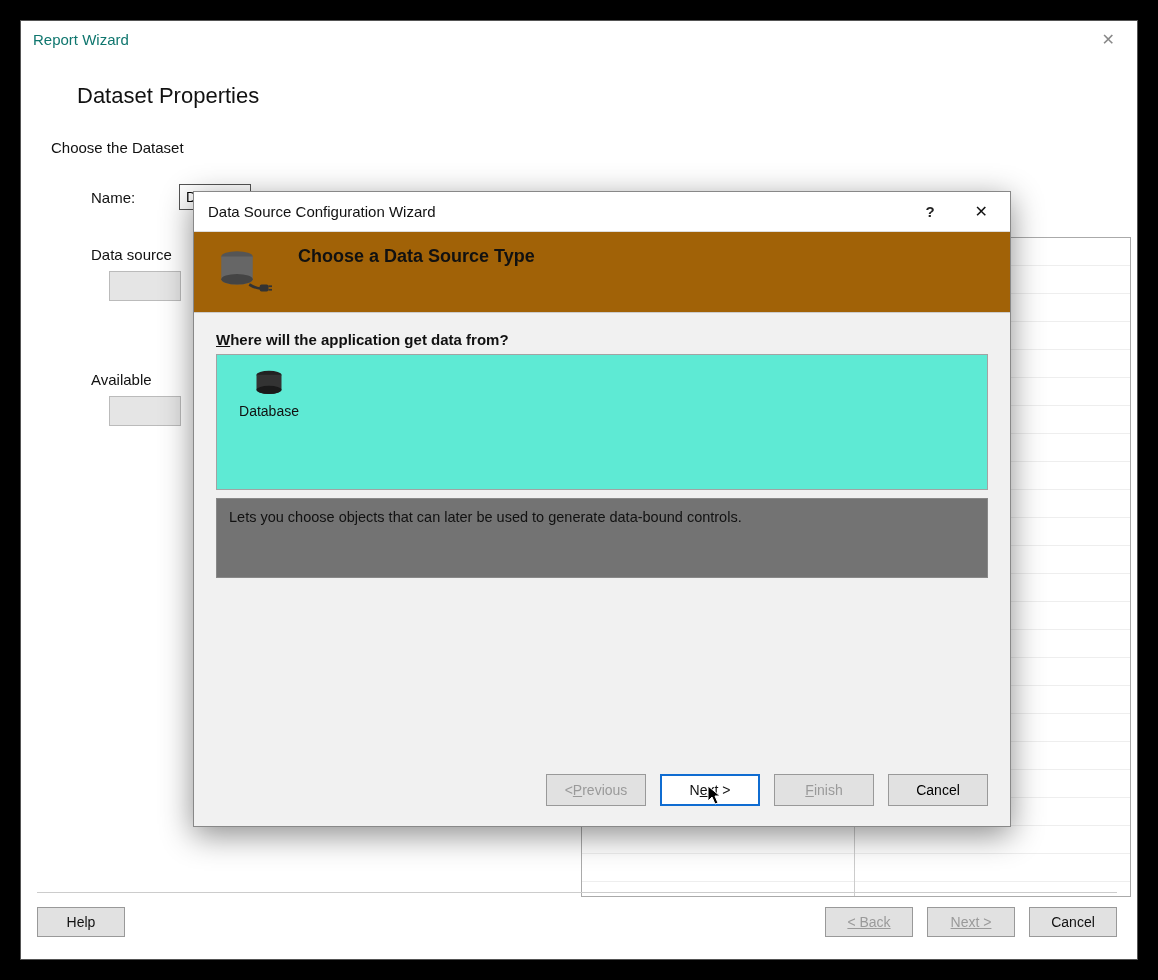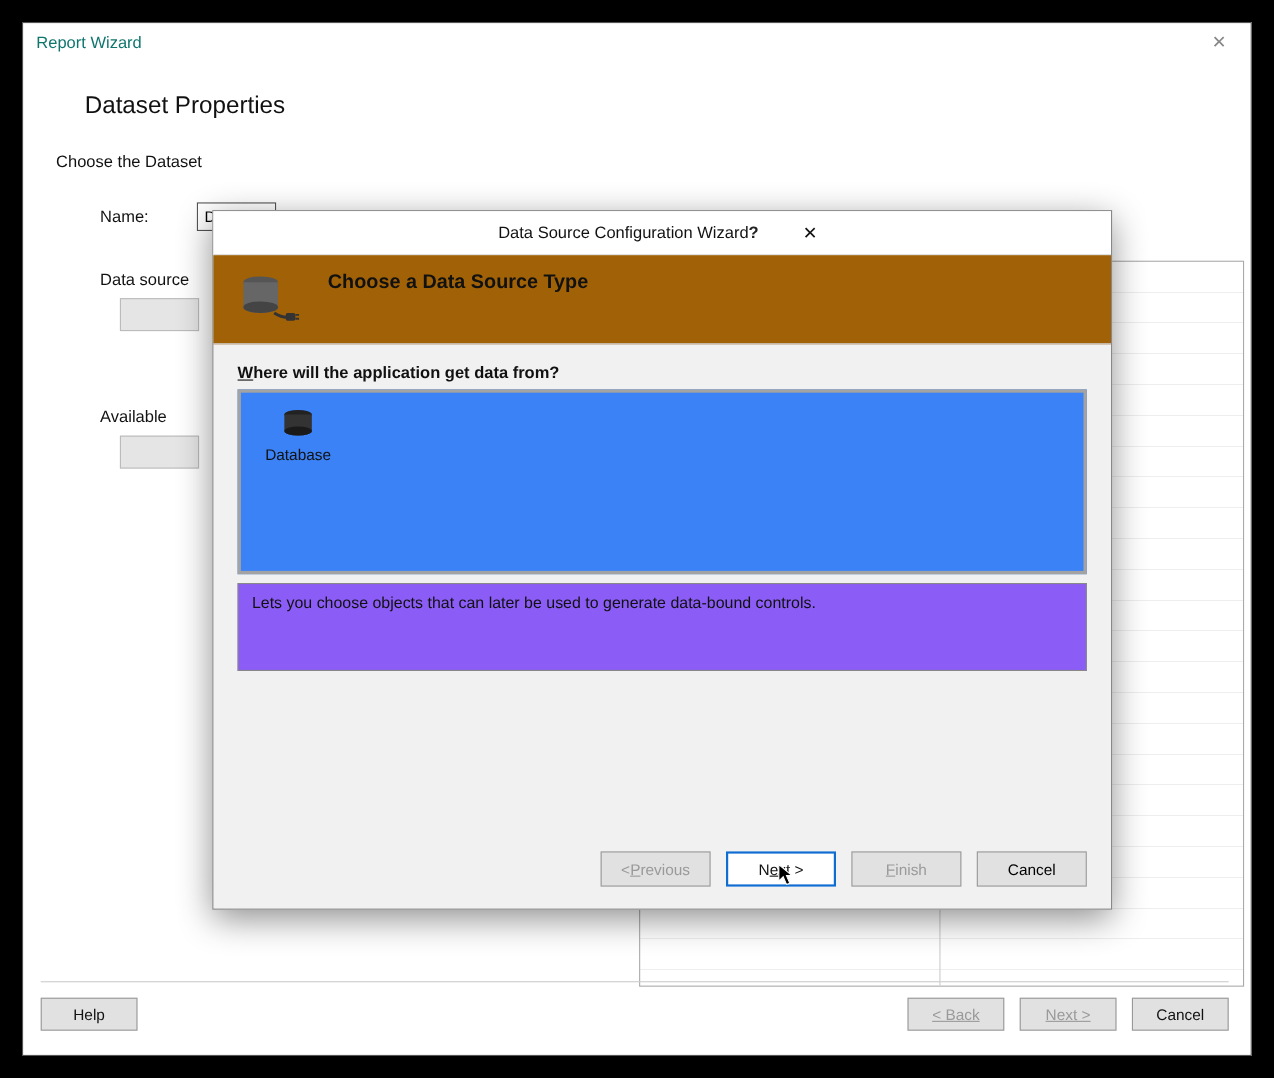--- a/index.html
+++ b/index.html
@@ -52,53 +52,53 @@
   .btn.enabled { color: #111; }
 
   
   .inner-modal {
     position: absolute; left: 172px; top: 170px; width: 818px; height: 636px;
     background: #f1f1f1; border: 1px solid #888;
     box-shadow: 0 8px 30px rgba(0,0,0,0.45);
     display:flex; flex-direction:column;
   }
   .inner-titlebar {
-    height: 40px; background: #fff; display:flex; align-items:center; justify-content:center;
+    height: 40px; background: #fff; display:flex; align-items:center; justify-content:space-between;
     padding: 0 14px; border-bottom: 1px solid #ddd;
   }
   .inner-title { font-size: 15px; color: #111; }
   .inner-title-right { display:flex; gap: 32px; align-items:center; }
   .help-q { font-size: 15px; font-weight: 600; color: #222; cursor:pointer; }
   .close-x { font-size: 16px; color: #111; cursor:pointer; padding: 2px 8px; }
 
   .inner-header {
     background: #a16207; padding: 14px 22px 10px; display:flex; align-items:flex-start; gap: 26px;
     border-bottom: 1px solid #ccc;
   }
   .db-plug-icon { width: 56px; height: 56px; color:#444; }
   .inner-heading { font-size: 18px; font-weight: 700; color: #111; }
 
   .inner-content { padding: 18px 22px; flex:1; }
   .prompt { font-size: 15px; font-weight: 700; color: #111; padding-bottom: 6px; }
   .prompt u { text-decoration: underline; }
 
   .options-box {
-    border: 3px solid #a3a3a3; background: #3b82f6; height: 168px; padding: 6px 8px;
+    border: 1px solid #a3a3a3; background: #5eead4; height: 136px; padding: 6px 8px;
     display:flex; gap: 16px;
   }
   .ds-option {
     width: 88px; height: 66px; display:flex; flex-direction:column; align-items:center;
     justify-content:center; gap: 4px; cursor:pointer; border: 1px solid transparent;
     font-size: 14px; color: #111;
   }
   .ds-option.selected { background: #cde8ff; border: 1px solid #7fbff0; }
   .ds-icon { width: 34px; height: 30px; color: #222; }
 
   .desc-box {
-    margin-top: 8px; border: 1px solid #888; background: #8b5cf6; height: 80px;
+    margin-top: 8px; border: 1px solid #888; background: #737373; height: 80px;
     padding: 10px 12px; font-size: 14.5px; color: #111;
   }
 
   .inner-buttons {
     padding: 14px 22px 20px; display:flex; justify-content:flex-end; gap: 14px;
   }
   .ibtn {
     min-width: 100px; height: 32px; border: 1px solid #999; background: #e1e1e1;
     font-size: 14px; display:flex; align-items:center; justify-content:center; cursor:pointer;
   }

